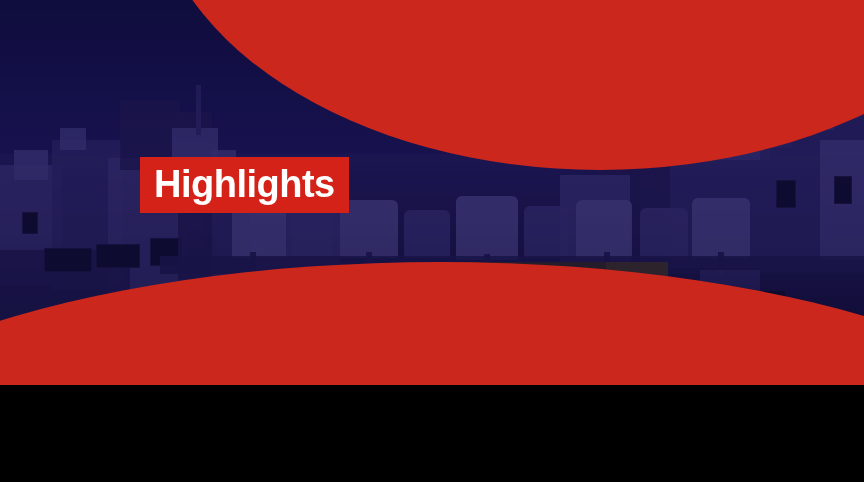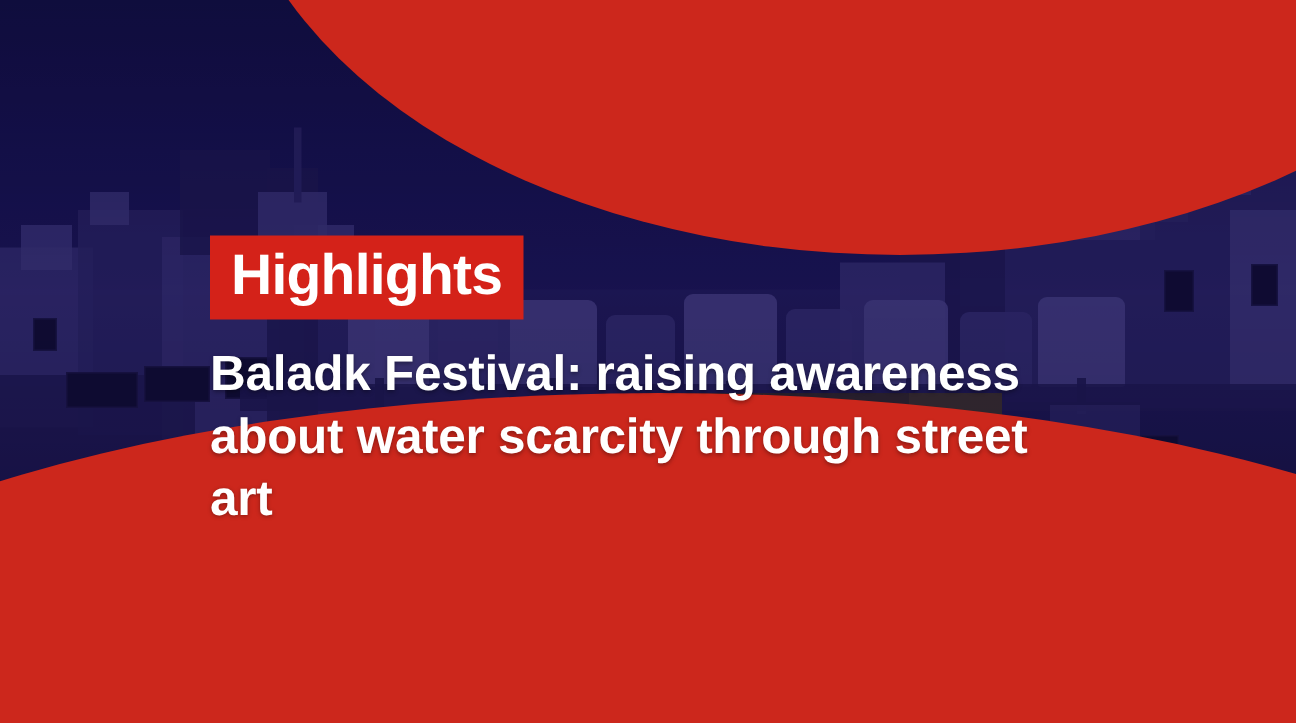--- a/index.html
+++ b/index.html
@@ -3,21 +3,21 @@
 <meta charset="utf-8">
 <style>
   html, body {
     margin: 0;
     padding: 0;
     background: #000;
   }
   #stage {
     position: relative;
     width: 864px;
-    height: 482px;
+    height: 385px;
     overflow: hidden;
     background: #1b1b4e;
     font-family: "Liberation Sans", sans-serif;
   }
 
   
   .photo-layer {
     position: absolute;
     inset: 0;
     overflow: hidden;
@@ -263,16 +263,15 @@
 
     <div class="duotone"></div>
     <div class="bluewash"></div>
   </div>
 
   <div class="red-top"></div>
   <div class="red-bottom"></div>
 
   <div class="content">
     <div class="badge">Highlights</div>
-    <div class="headline">Baladk Festival: raising awareness about water scarcity through street art</div>
   </div>
 
 </div>
 
 </body></html>

